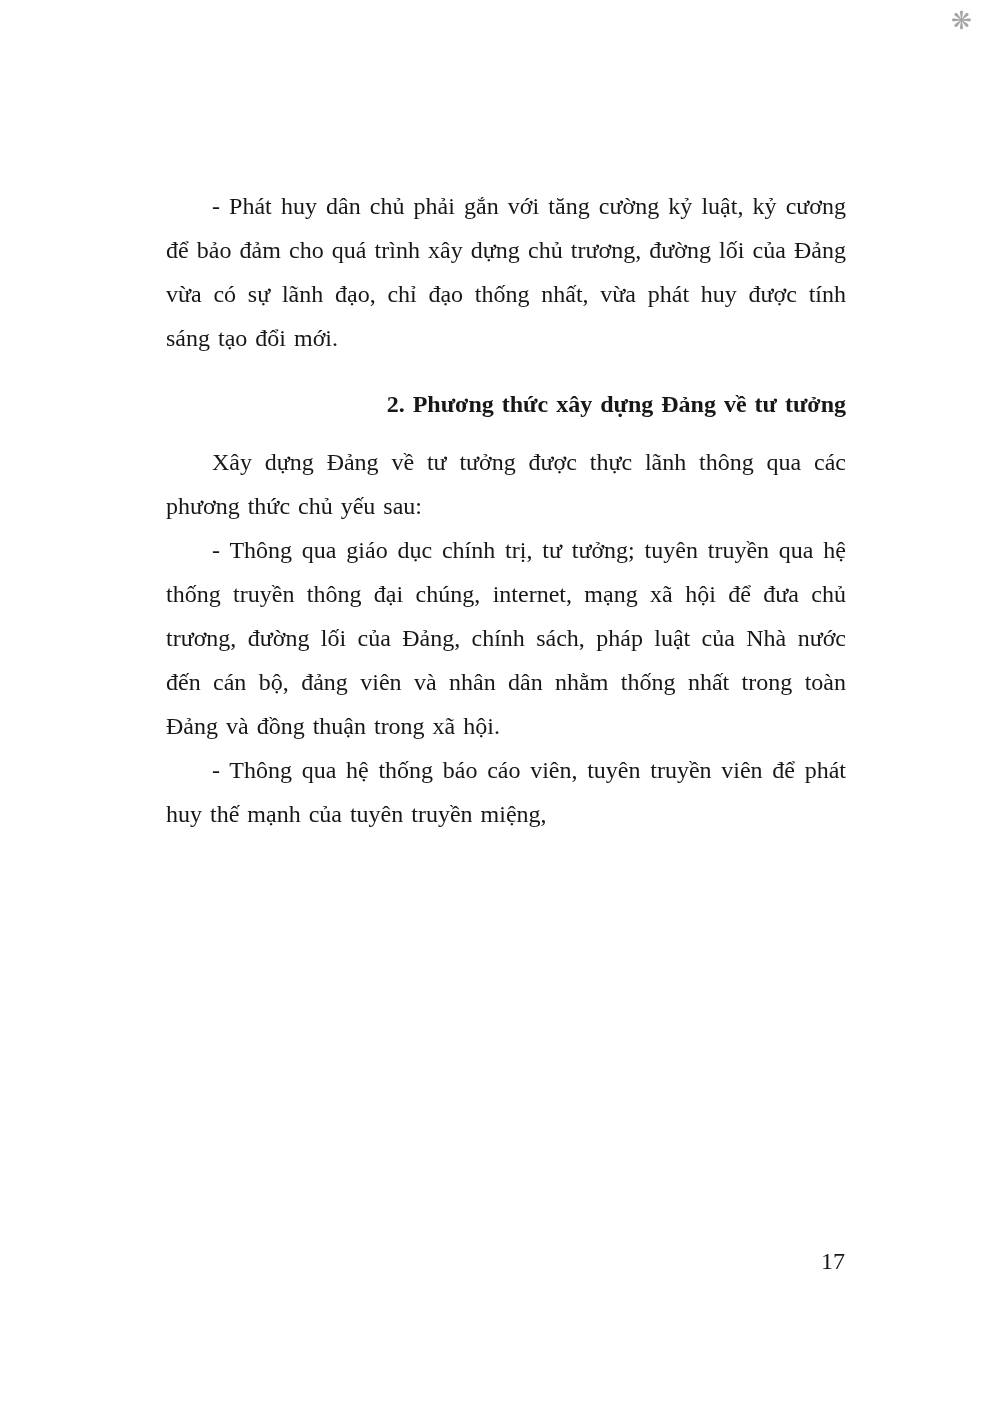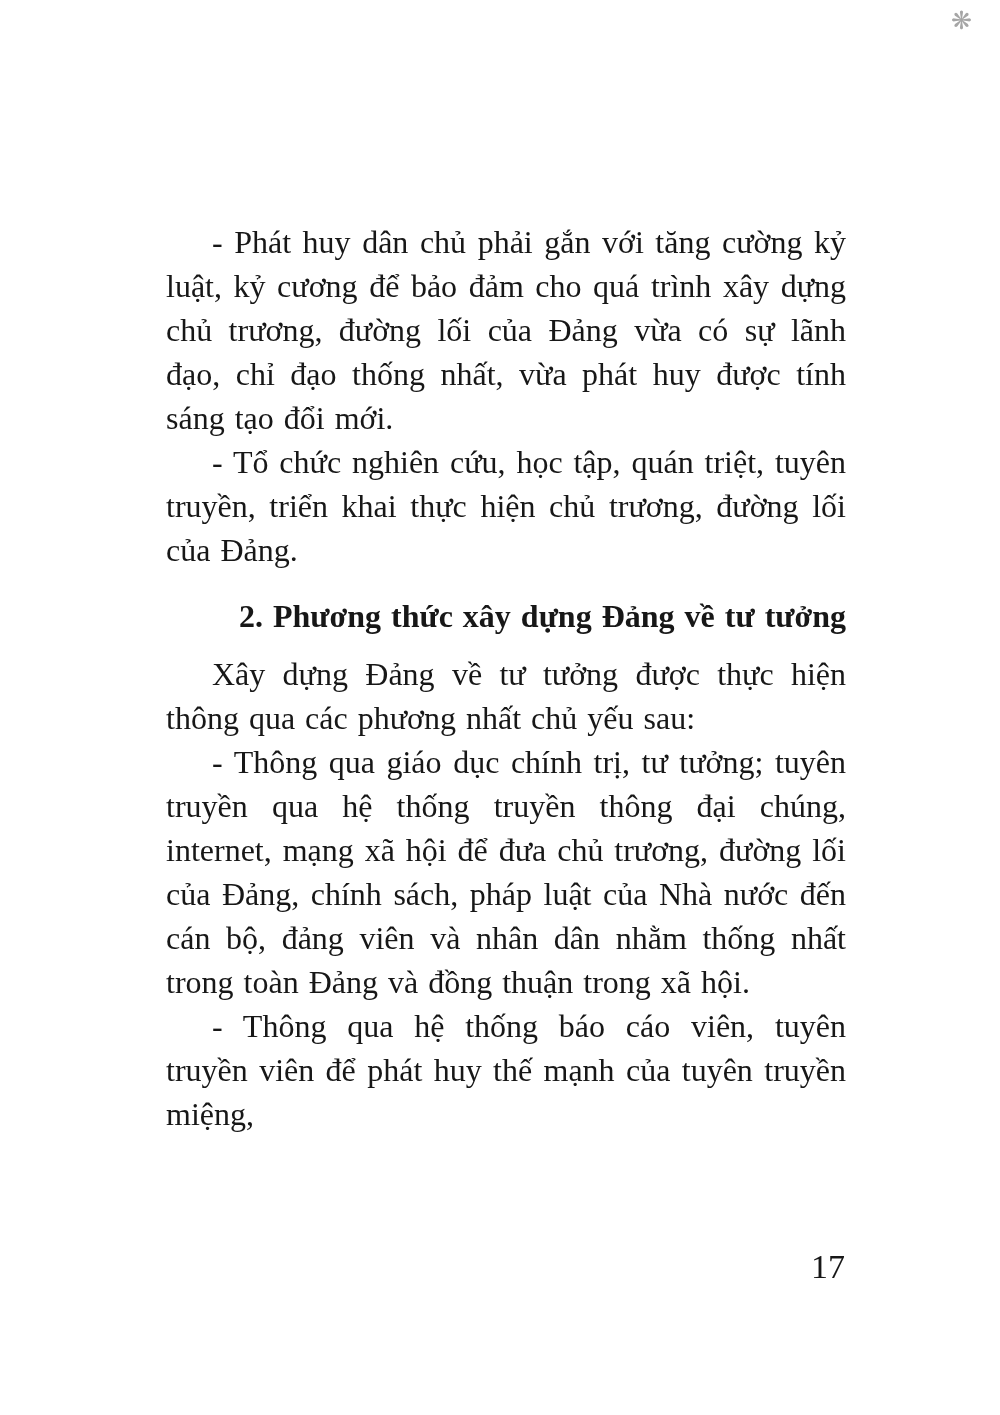--- a/index.html
+++ b/index.html
@@ -23,55 +23,53 @@
       font-size: 25px;
       color: #a6a6a6;
       line-height: 1;
       user-select: none;
     }
     .content {
       position: absolute;
       left: 166px;
       top: 184px;
       width: 680px;
-      font-size: 32px;
+      font-size: 24px;
       line-height: 44px;
       text-align: justify;
       word-spacing: 2px;
-      margin-top: 36px;
     }
     .para {
       margin: 0;
       text-indent: 46px;
     }
     .heading {
       margin: 22px 0 14px 0;
       text-indent: 46px;
       font-weight: bold;
       text-align: right;
     }
     .page-number {
       position: absolute;
       top: 1248px;
       right: 155px;
-      font-size: 34px;
+      font-size: 24px;
       color: #171717;
     }
   </style>
 </head>
 <body>
 
 <div class="page">
 
   <span class="corner-icon">❋</span>
 
   <div class="content">
     <p class="para">- Phát huy dân chủ phải gắn với tăng cường kỷ luật, kỷ cương để bảo đảm cho quá trình xây dựng chủ trương, đường lối của Đảng vừa có sự lãnh đạo, chỉ đạo thống nhất, vừa phát huy được tính sáng tạo đổi mới.</p>
-    <p class="para">- Tổ chức nghiên cứu, học tập, quán triệt, tuyên truyền, triển khai thực hiện chủ trương, đường lối của Đảng.</p>
     <p class="heading">2. Phương thức xây dựng Đảng về tư tưởng</p>
-    <p class="para">Xây dựng Đảng về tư tưởng được thực hiện thông qua các phương nhất chủ yếu sau:</p>
+    <p class="para">Xây dựng Đảng về tư tưởng được thực lãnh thông qua các phương thức chủ yếu sau:</p>
     <p class="para">- Thông qua giáo dục chính trị, tư tưởng; tuyên truyền qua hệ thống truyền thông đại chúng, internet, mạng xã hội để đưa chủ trương, đường lối của Đảng, chính sách, pháp luật của Nhà nước đến cán bộ, đảng viên và nhân dân nhằm thống nhất trong toàn Đảng và đồng thuận trong xã hội.</p>
     <p class="para">- Thông qua hệ thống báo cáo viên, tuyên truyền viên để phát huy thế mạnh của tuyên truyền miệng,</p>
   </div>
 
   <div class="page-number">17</div>
 
 </div>
 
 </body></html>

